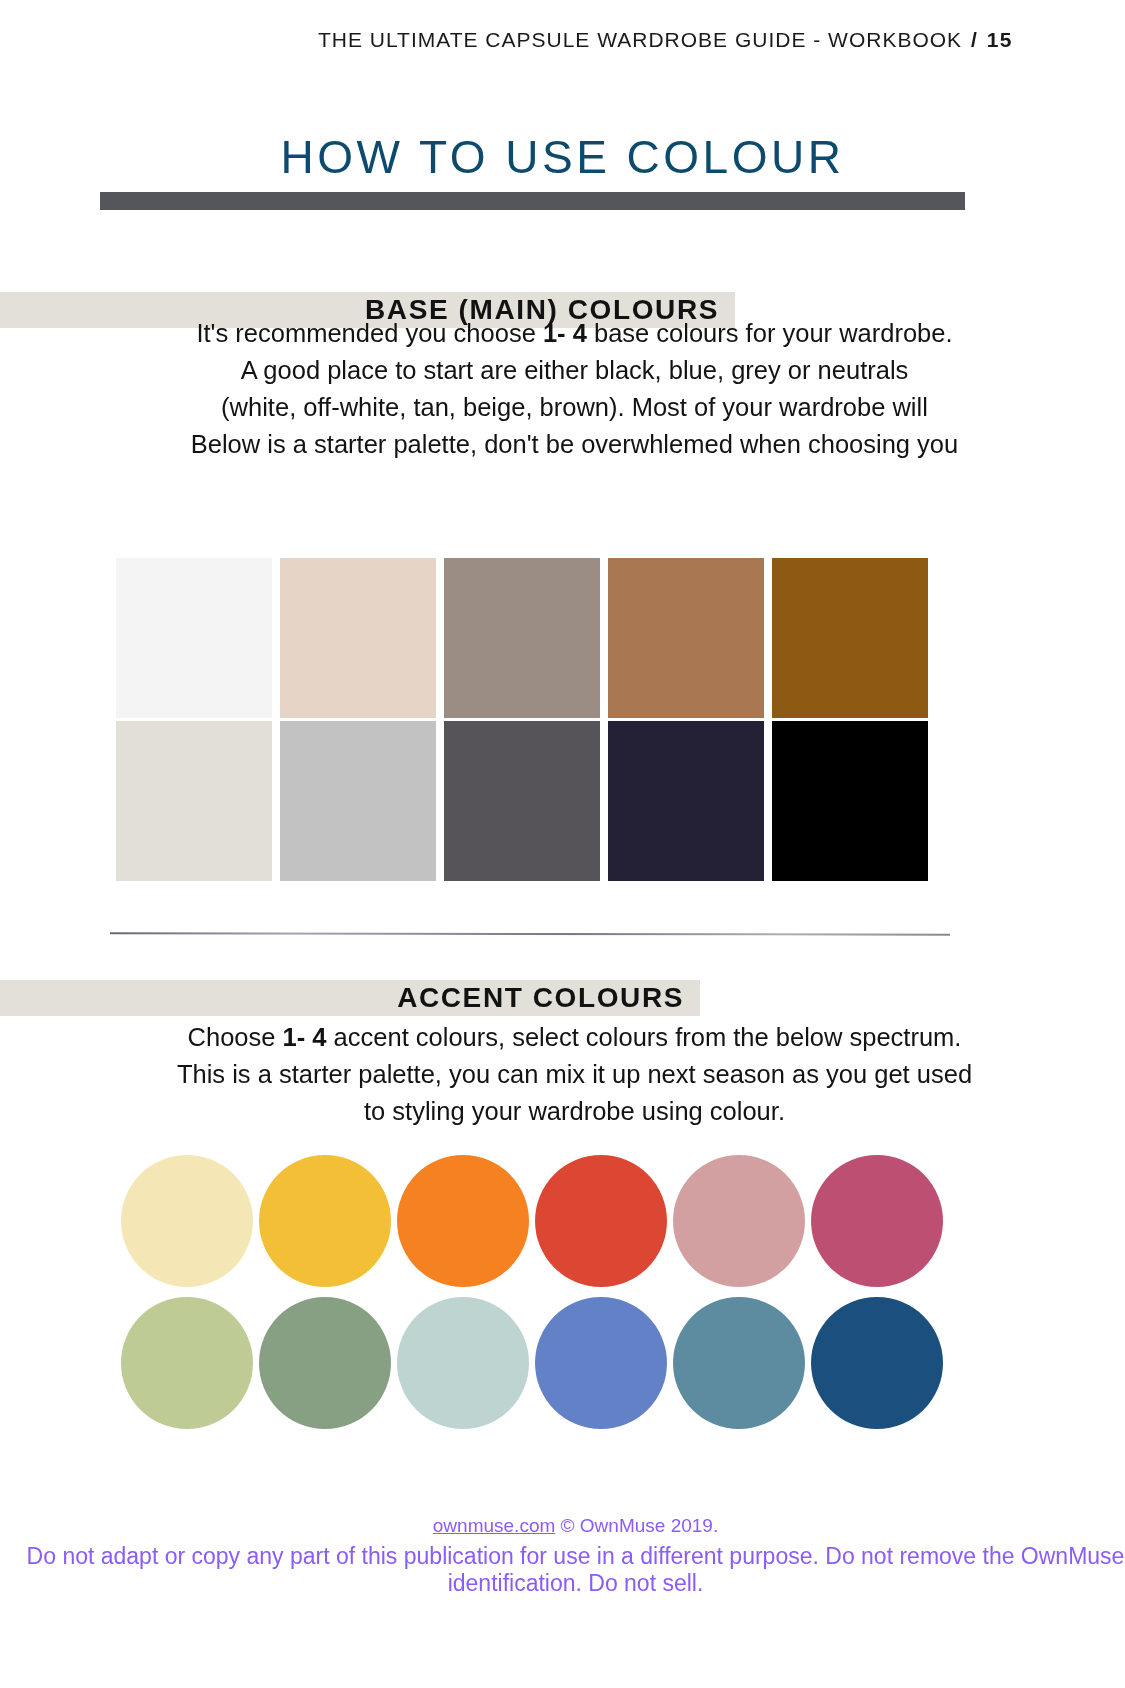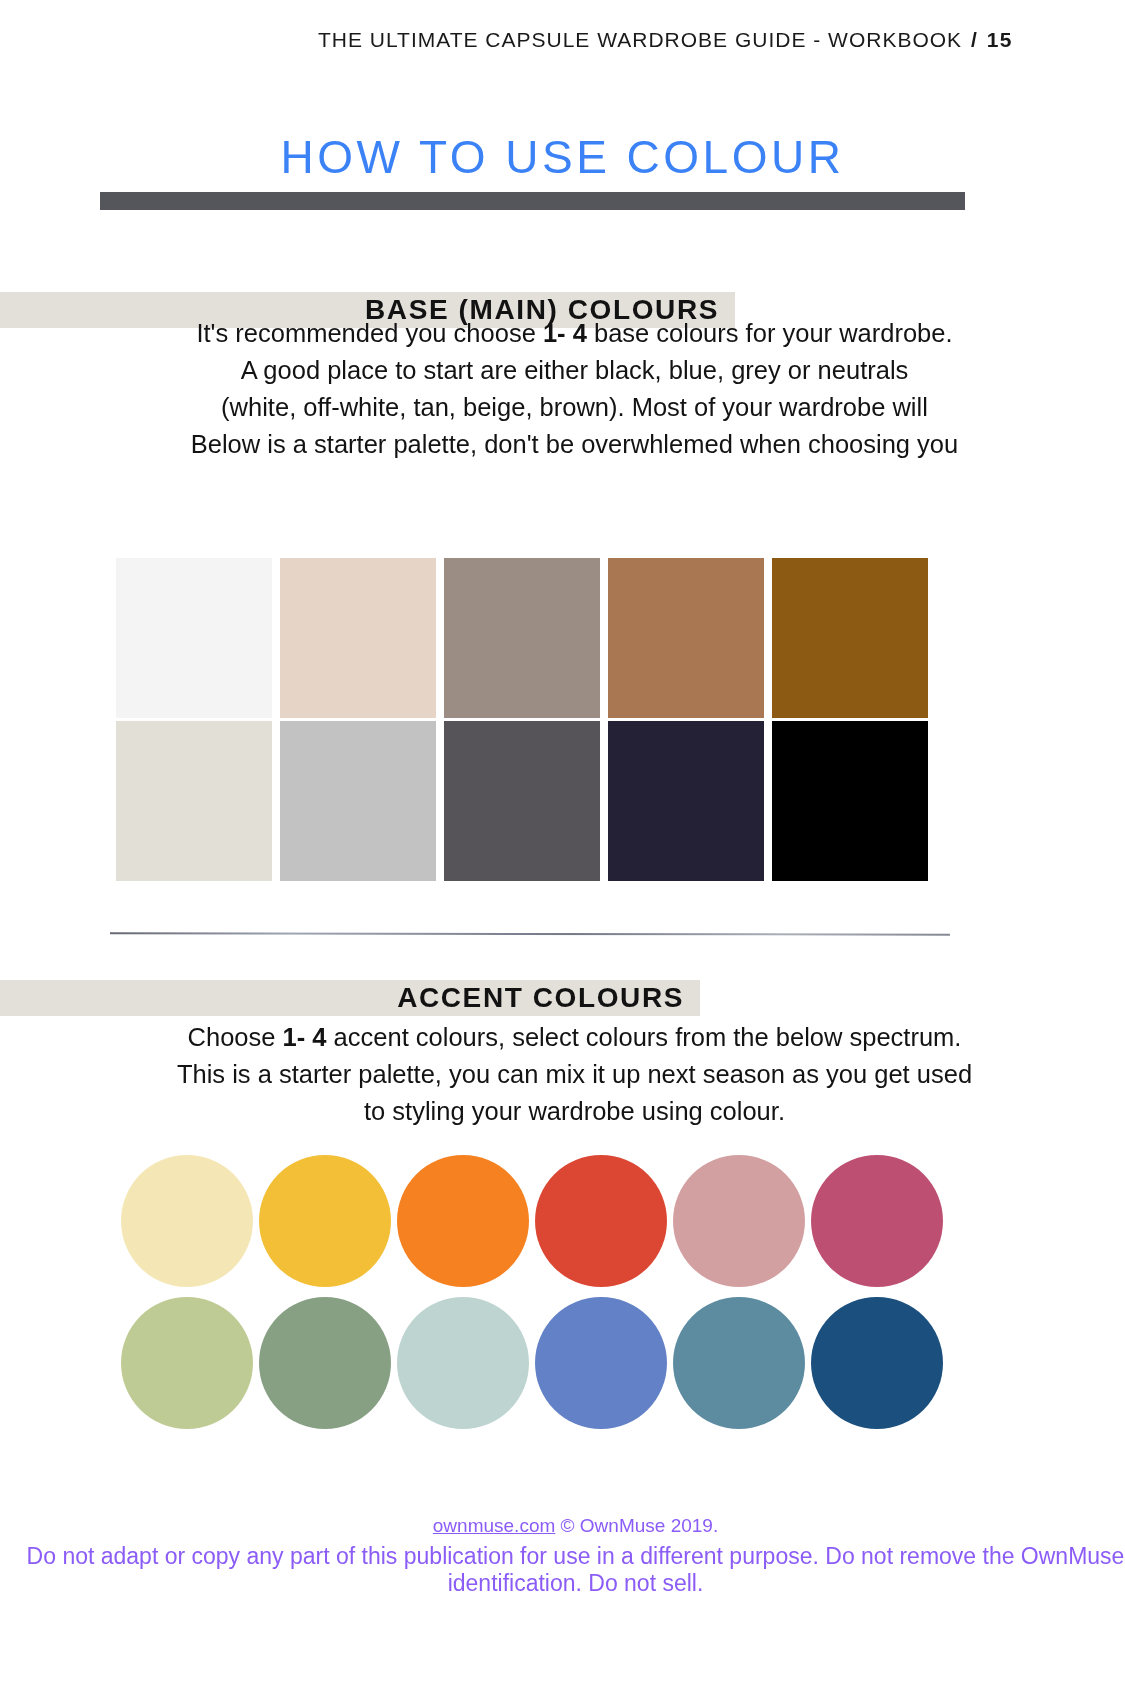--- a/index.html
+++ b/index.html
@@ -38,21 +38,21 @@
   
   .doc-title {
     position: absolute;
     top: 130px;
     left: 0;
     width: 1125px;
     text-align: center;
     font-size: 46px;
     font-weight: 300;
     letter-spacing: 3.5px;
-    color: #3b82f6;
+    color: #0c4a6e;
     font-family: "Liberation Sans", sans-serif;
   }
   .title-rule {
     position: absolute;
     top: 192px;
     left: 100px;
     width: 865px;
     height: 18px;
     background: #55555c;
   }

